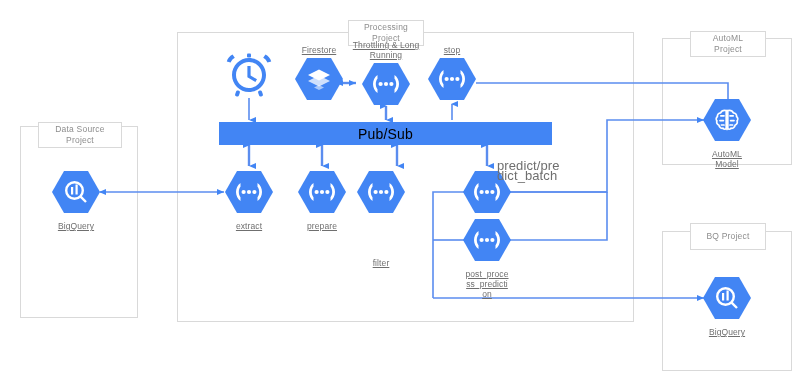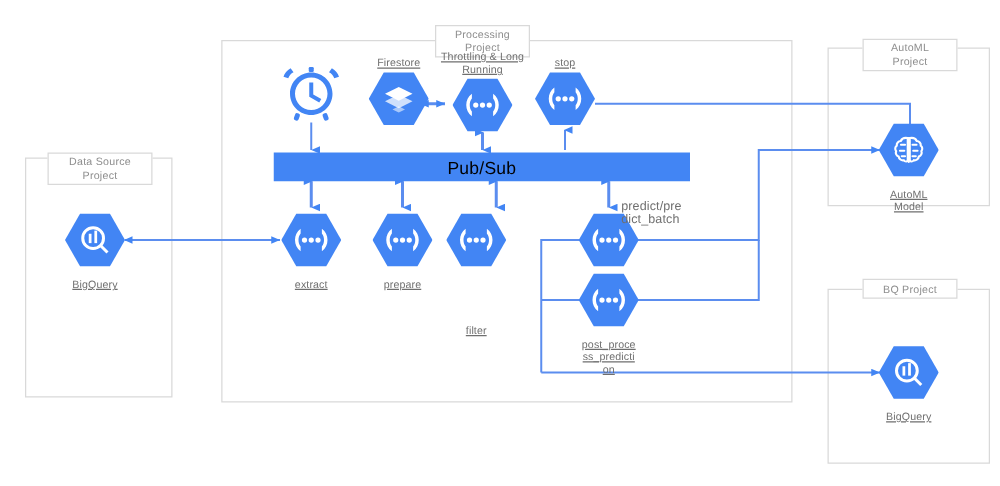--- a/index.html
+++ b/index.html
@@ -88,22 +88,23 @@
     display: flex;
     align-items: center;
     justify-content: center;
     letter-spacing: 0.2px;
   }
 
   
   .float-label {
     position: absolute;
     color: #6f6f6f;
-    font-size: 10px;
+    font-size: 13px;
     line-height: 10px;
+    text-align: center;
     white-space: pre-line;
     letter-spacing: 0.1px;
   }
 </style>
 </head>
 <body>
 
 <div id="canvas">
 
   <div class="group-box" style="left:20px; top:126px; width:118px; height:192px;"></div>
@@ -112,21 +113,21 @@
 
   <div class="group-box" style="left:177px; top:32px; width:457px; height:290px;"></div>
   <div class="group-label" style="left:348px; top:20px; width:76px; height:26px;">Processing
 Project</div>
 
   <div class="group-box" style="left:662px; top:38px; width:130px; height:127px;"></div>
   <div class="group-label" style="left:690px; top:31px; width:76px; height:26px;">AutoML
 Project</div>
 
   <div class="group-box" style="left:662px; top:231px; width:130px; height:140px;"></div>
-  <div class="group-label" style="left:690px; top:223px; width:76px; height:16px;">BQ Project</div>
+  <div class="group-label" style="left:690px; top:223px; width:76px; height:27px;">BQ Project</div>
 
   <svg class="svg-layer" viewBox="0 0 800 389" xmlns="http://www.w3.org/2000/svg">
     <defs>
       <marker id="arrowR" markerWidth="8" markerHeight="8" refX="7" refY="3" orient="auto" markerUnits="userSpaceOnUse">
         <path d="M0,0 L7,3 L0,6 z" fill="#4285f4"></path>
       </marker>
       <marker id="arrowL" markerWidth="8" markerHeight="8" refX="1" refY="3" orient="auto" markerUnits="userSpaceOnUse">
         <path d="M7,0 L0,3 L7,6 z" fill="#4285f4"></path>
       </marker>
       <marker id="arrowD" markerWidth="8" markerHeight="8" refX="3" refY="7" orient="auto" markerUnits="userSpaceOnUse">

